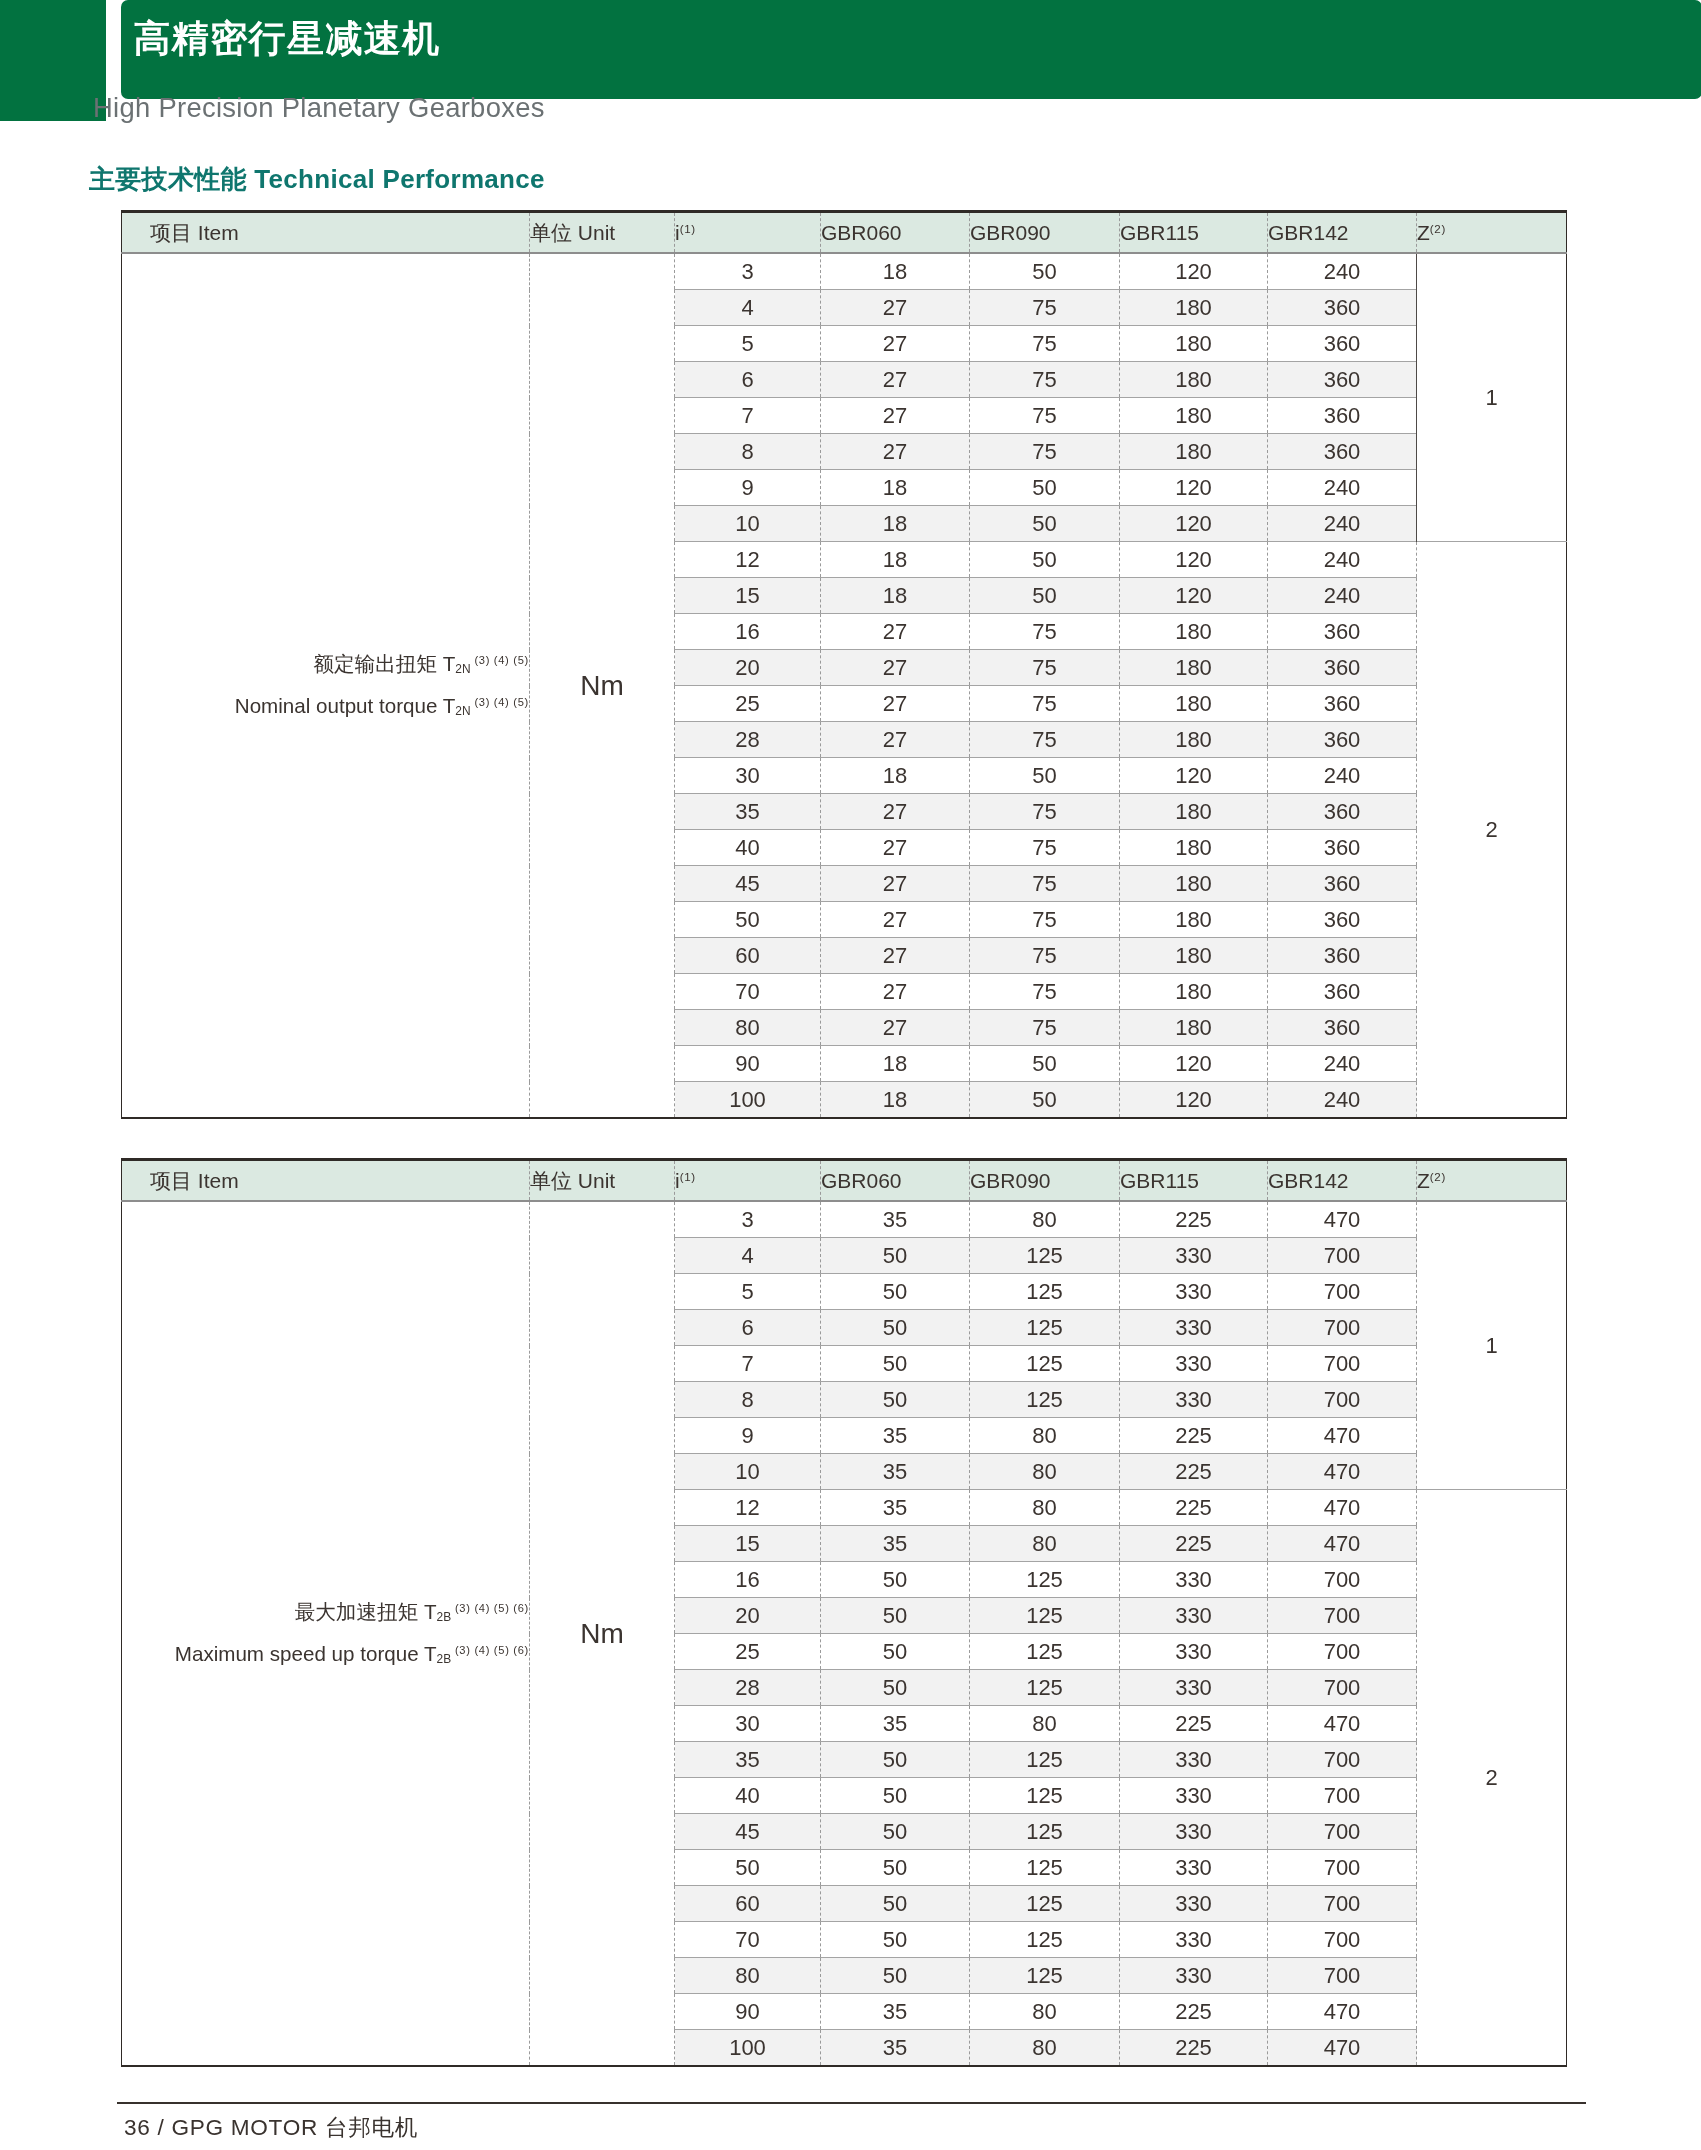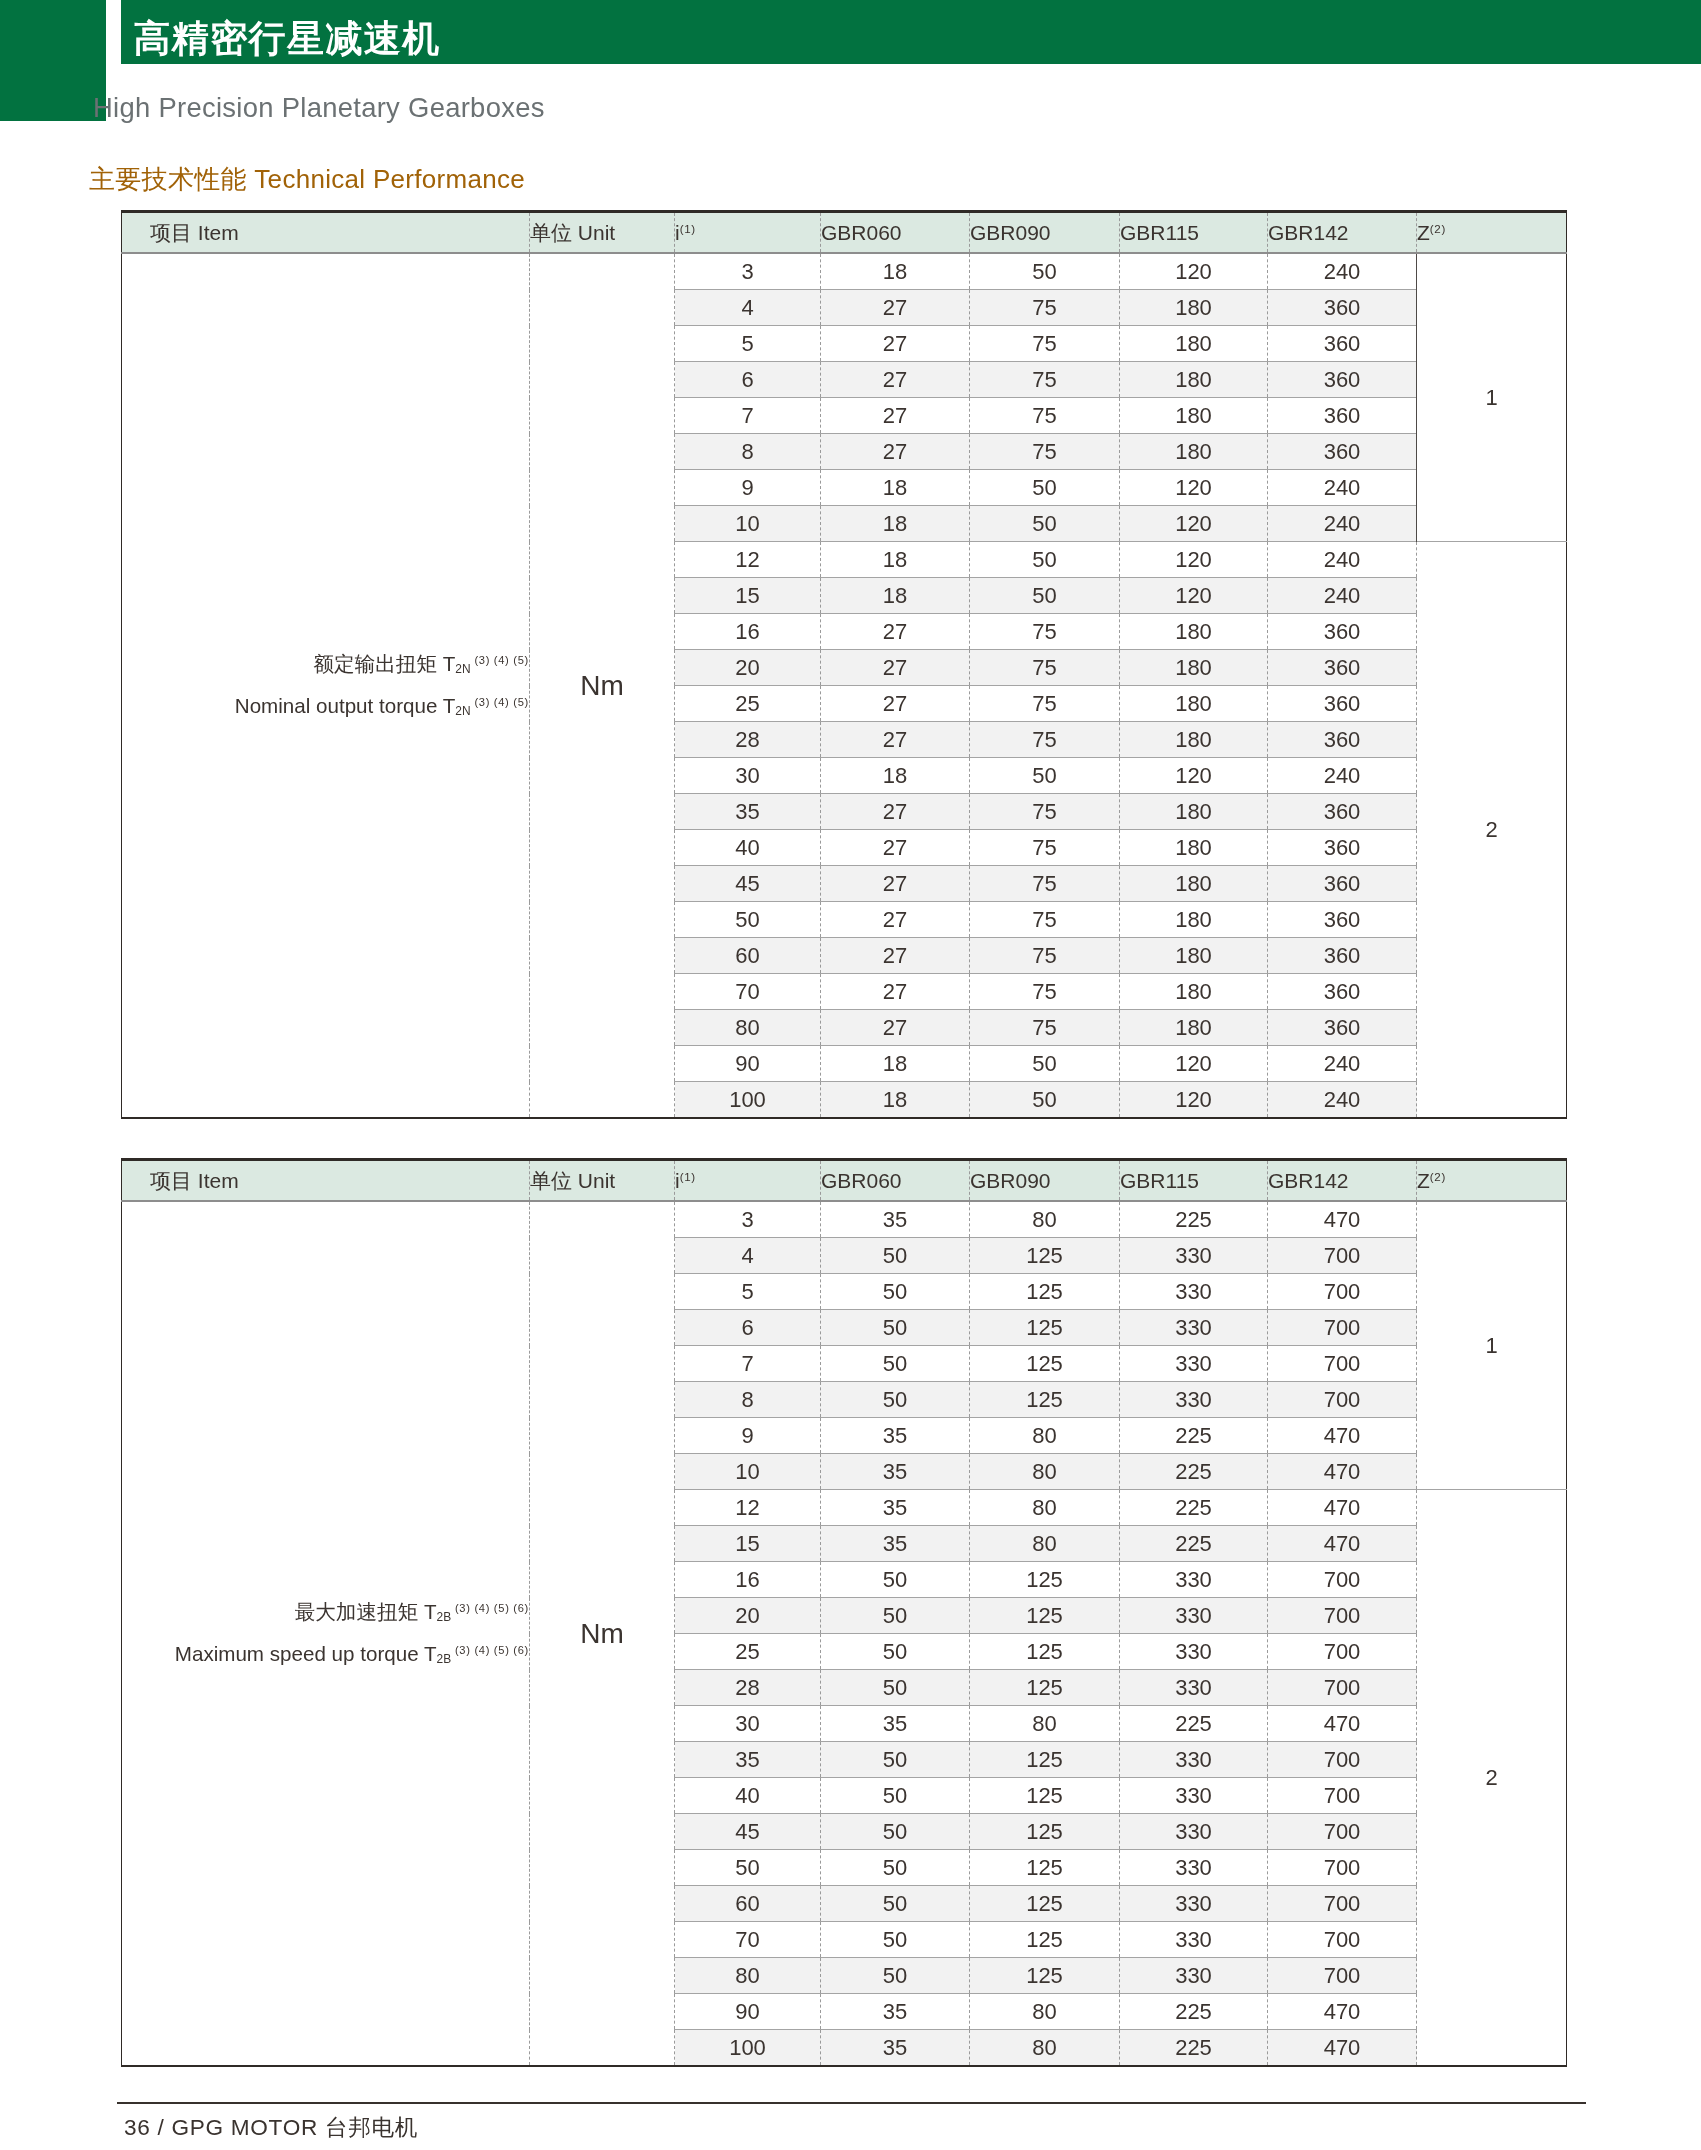--- a/index.html
+++ b/index.html
@@ -2,27 +2,27 @@
 <html style="font-size:11px"><head>
 <meta charset="utf-8">
 <style>
   html,body{margin:0;padding:0;}
   body{width:1702px;height:2151px;background:#ffffff;overflow:hidden;
        font-family:"Liberation Sans","DejaVu Sans",sans-serif;}
   #page{position:relative;width:1702px;height:2151px;background:#ffffff;}
 
   
   .corner-block{position:absolute;left:0;top:0;width:106px;height:121px;background:#027240;}
-  .title-bar{position:absolute;left:121px;top:0;width:1581px;height:64px;background:#027240;}
+  .title-bar{position:absolute;left:121px;top:0;width:1581px;height:99px;background:#027240;border-radius:7px;}
   .title-bar .t{position:absolute;left:12.4px;top:0;height:77px;line-height:77px;
                 color:#ffffff;font-size:37px;font-weight:bold;letter-spacing:1.4px;white-space:nowrap;}
   .subtitle{position:absolute;left:93px;top:92px;font-size:27.4px;font-weight:normal;
             color:#6b7173;letter-spacing:0.3px;white-space:nowrap;}
-  .section-title{position:absolute;left:89px;top:162px;font-size:26px;font-weight:normal;
-                 color:#a16207;letter-spacing:0.3px;white-space:nowrap;}
+  .section-title{position:absolute;left:89px;top:162px;font-size:26px;font-weight:bold;
+                 color:#0f766e;letter-spacing:0.3px;white-space:nowrap;}
 
   
   .tbl-host{position:absolute;left:121px;}
   #table-host-0{top:210px;}
   #table-host-1{top:1158px;}
 
   table.spec{border-collapse:collapse;table-layout:fixed;width:1445px;
              border:1.4px solid #2f2a26;border-top-width:3.4px;border-bottom-width:2.7px;
              color:#3b3430;}
   table.spec th{height:39px;background:#dbe9e1;font-weight:normal;font-size:21px;

